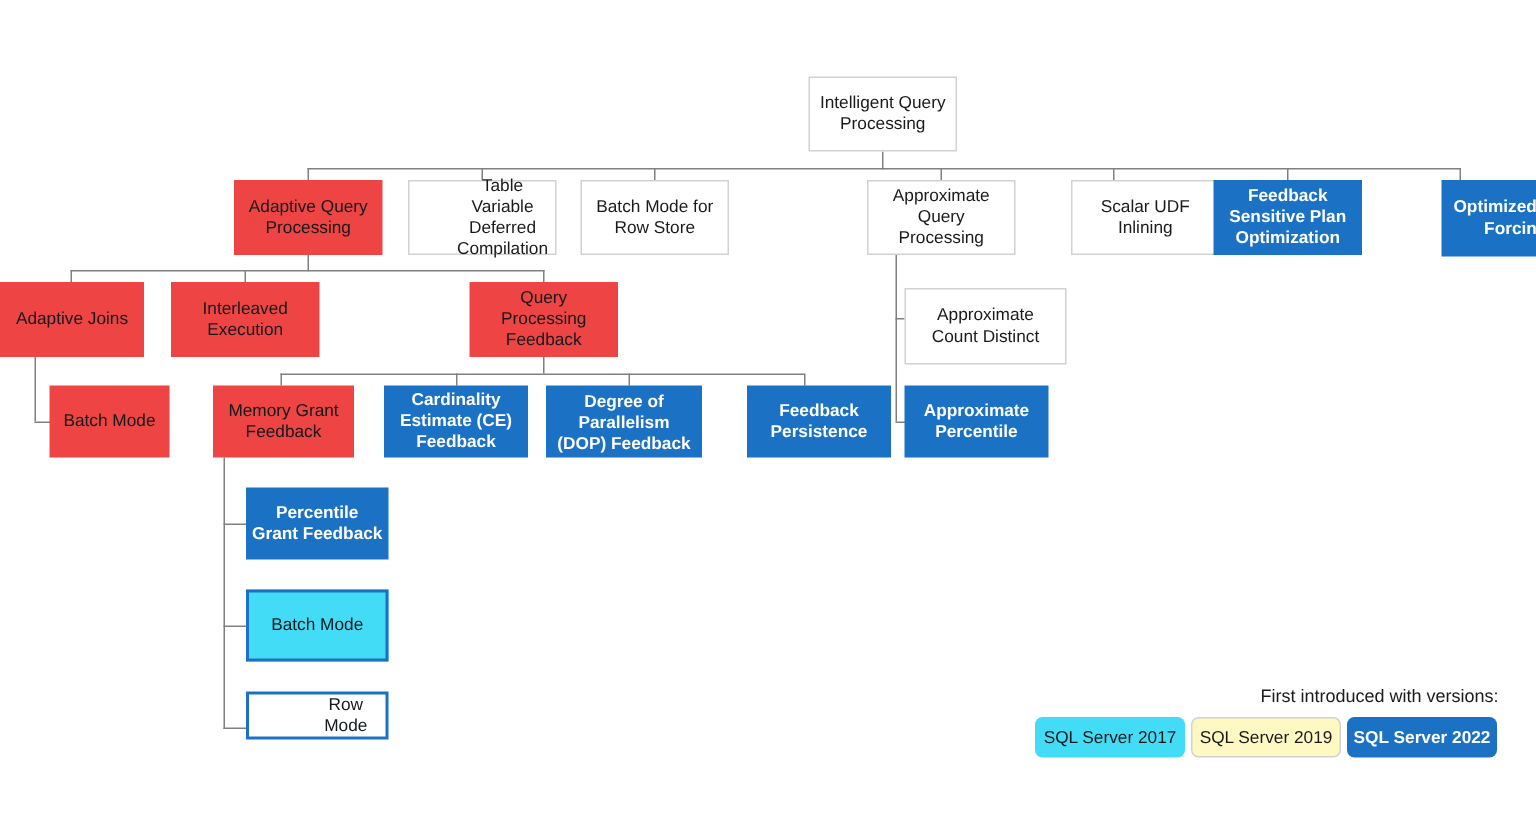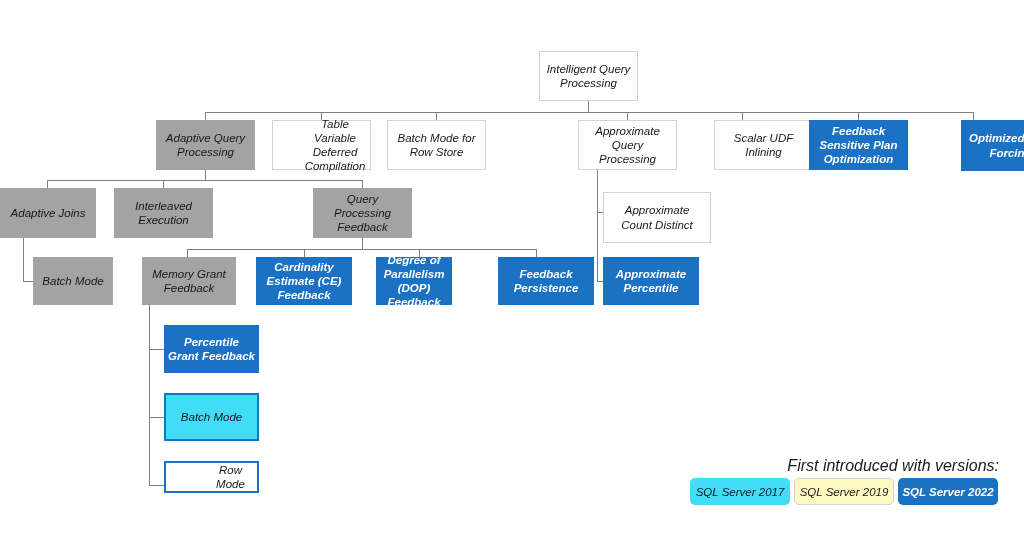--- a/index.html
+++ b/index.html
@@ -11,21 +11,20 @@
   body {
     font-family: "Liberation Sans", sans-serif;
     -webkit-font-smoothing: antialiased;
   }
   #canvas {
     position: relative;
     width: 1024px;
     height: 557px;
     background: #ffffff;
     overflow: hidden;
-    font-style: italic;
   }
 
   
   .node {
     position: absolute;
     box-sizing: border-box;
     display: flex;
     align-items: center;
     justify-content: center;
     text-align: center;
@@ -41,21 +40,21 @@
 
   
   .n-white {
     background: #ffffff;
     border: 1px solid #d2d2d2;
     color: #1a1a1a;
     font-weight: 400;
   }
   
   .n-cyan {
-    background: #a3a3a3;
+    background: #ef4444;
     border: none;
     color: #14191c;
     font-weight: 400;
   }
   
   .n-blue {
     background: #1b72c4;
     border: none;
     color: #ffffff;
     font-weight: bold;
@@ -84,21 +83,21 @@
   .line.h { height: 1px; }
   .line.v { width: 1px; }
 
   
   #legend {
     position: absolute;
     z-index: 5;
   }
   .legend-caption {
     position: absolute;
-    font-size: 16px;
+    font-size: 12px;
     color: #1a1a1a;
     white-space: nowrap;
     text-align: right;
   }
   .legend-chip {
     position: absolute;
     box-sizing: border-box;
     border-radius: 5px;
     display: flex;
     align-items: center;
@@ -207,21 +206,21 @@
 
   <div class="node n-cyan" style="left:33px; top:257px; width:80px; height:48px;">
     <span>Batch Mode</span>
   </div>
   <div class="node n-cyan" style="left:142px; top:257px; width:94px; height:48px;">
     <span>Memory Grant Feedback</span>
   </div>
   <div class="node n-blue" style="left:256px; top:257px; width:96px; height:48px;">
     <span>Cardinality Estimate (CE) Feedback</span>
   </div>
-  <div class="node n-blue" style="left:376px; top:257px; width:76px; height:48px;">
+  <div class="node n-blue" style="left:364px; top:257px; width:104px; height:48px;align-items:flex-end;">
     <span>Degree of Parallelism (DOP) Feedback</span>
   </div>
   <div class="node n-blue" style="left:498px; top:257px; width:96px; height:48px;">
     <span>Feedback Persistence</span>
   </div>
   <div class="node n-blue" style="left:603px; top:257px; width:96px; height:48px;">
     <span>Approximate Percentile</span>
   </div>
 
   <div class="node n-blue" style="left:164px; top:325px; width:95px; height:48px;">

